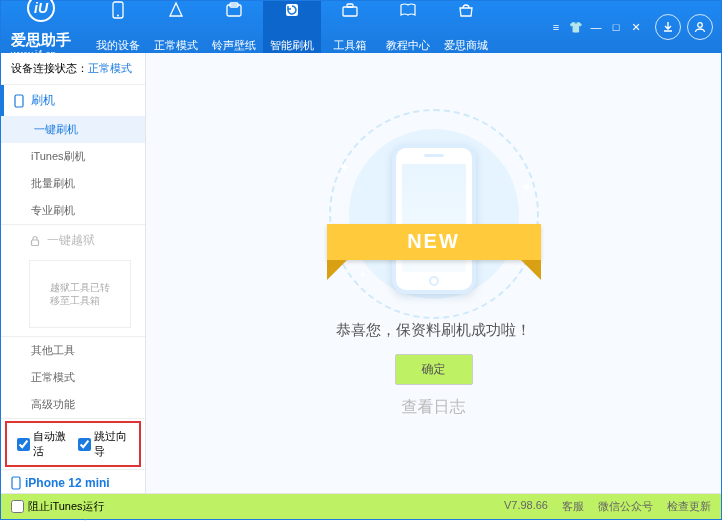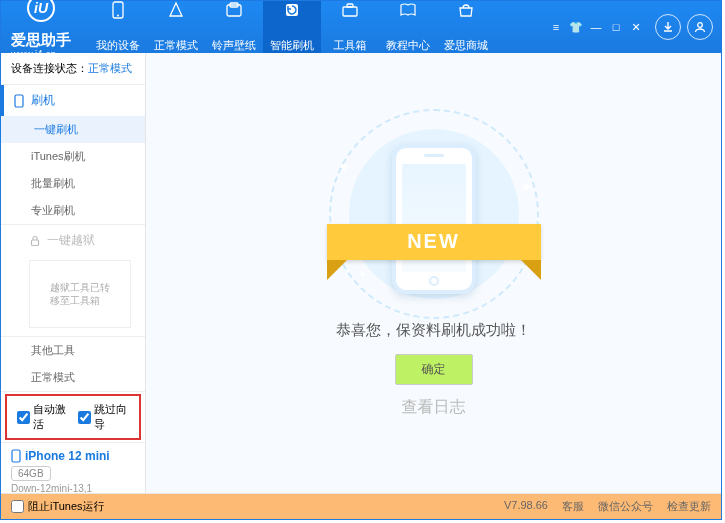--- a/index.html
+++ b/index.html
@@ -58,21 +58,21 @@
 .banner { position: absolute; left: -2px; right: -2px; top: 95px; height: 36px; background: #ffcb3d; display: flex; align-items: center; justify-content: center; font-weight: 900; font-size: 20px; color: #fff; letter-spacing: 2px; box-shadow: 0 2px 4px rgba(0,0,0,.15); }
 .banner::before, .banner::after { content: ""; position: absolute; width: 0; height: 0; border: 10px solid transparent; top: 36px; }
 .banner::before { left: 0; border-left-color: #d9a014; border-top-color: #d9a014; }
 .banner::after { right: 0; border-right-color: #d9a014; border-top-color: #d9a014; }
 .star { position: absolute; color: #fff; font-size: 14px; }
 
 .msg { margin-top: 22px; font-size: 15px; color: #555; }
 .ok-btn { margin-top: 14px; padding: 6px 26px; border: 1px solid #ccc; background: #bef264; font-size: 12px; color: #555; cursor: pointer; border-radius: 2px; }
 .log-link { margin-top: 12px; font-size: 16px; color: #bbb; cursor: pointer; }
 
-.footer { height: 26px; border-top: 1px solid #e5e5e5; display: flex; align-items: center; padding: 0 10px; font-size: 11px; background: #fdba74; }
+.footer { height: 26px; border-top: 1px solid #e5e5e5; display: flex; align-items: center; padding: 0 10px; font-size: 11px; background: #bef264; }
 .footer .left { display: flex; align-items: center; gap: 4px; }
 .footer .right { margin-left: auto; display: flex; gap: 14px; color: #666; }
 .footer .right span { cursor: pointer; }
 
 svg { display: block; }
 </style>
 </head>
 <body>
 
 <div class="window">
@@ -200,20 +200,21 @@
               </svg>
             </span>
           <span>一键越狱</span>
         </div>
         <div class="jailbreak-note">越狱工具已转移至工具箱</div>
       </div>
 
       <div class="side-section">
         <div class="side-sub">其他工具</div>
         <div class="side-sub">正常模式</div>
+        <div class="side-sub">高级功能</div>
       </div>
 
       <div class="checkbox-row">
         <label class="cb">
             <input type="checkbox" checked="" style="">
             <span>自动激活</span>
           </label>
         <label class="cb">
             <input type="checkbox" checked="" style="">
             <span>跳过向导</span>

